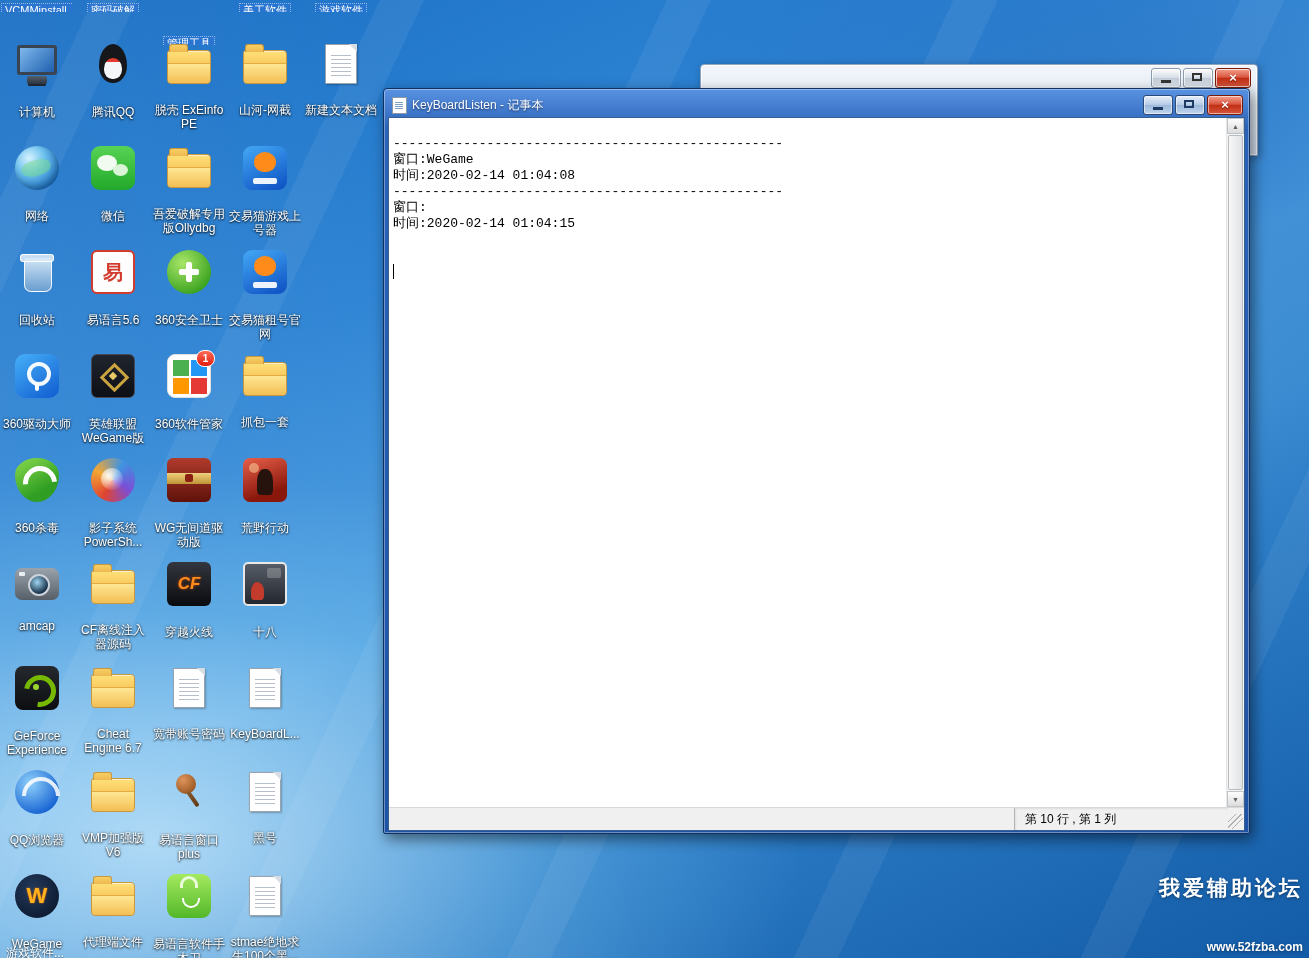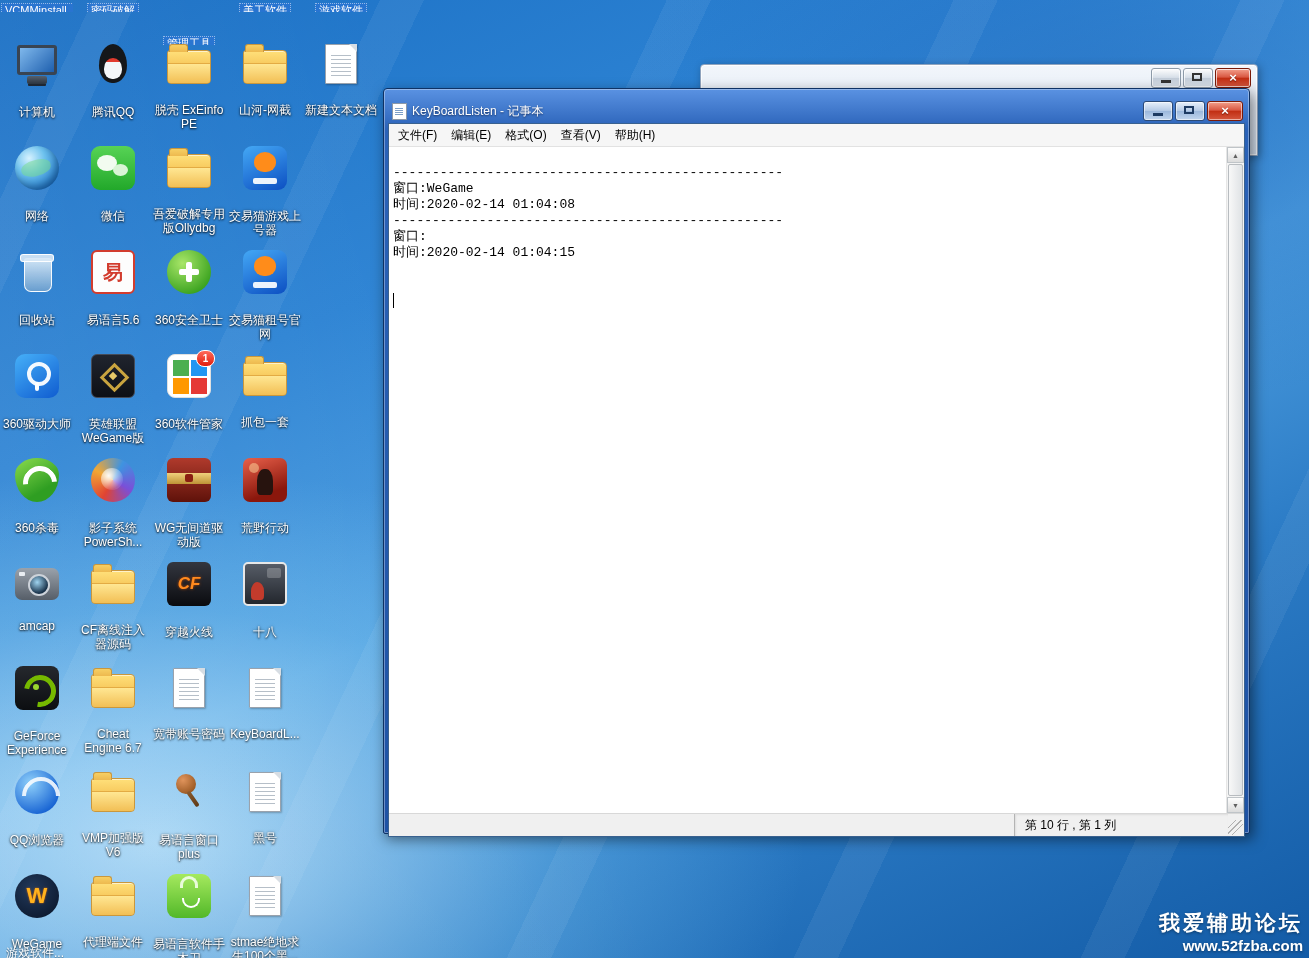--- a/index.html
+++ b/index.html
@@ -149,21 +149,21 @@
   
   .chip{position:absolute;top:0;width:72px;height:12px;overflow:hidden;text-align:center;z-index:1;}
   .chip span{display:inline-block;background:rgba(45,115,215,.55);color:#fff;font-size:11px;line-height:13px;
     padding:0 3px;border:1px dotted rgba(255,255,255,.5);}
   .bottom-partial{position:absolute;left:6px;top:945px;height:13px;overflow:hidden;color:#fff;font-size:12px;
     text-shadow:0 1px 2px rgba(0,0,0,.8);z-index:1;}
 
   
   .watermark{position:absolute;right:6px;bottom:4px;text-align:right;color:#fff;z-index:2;}
   .wm1{font-size:21px;font-weight:bold;letter-spacing:3px;text-shadow:0 1px 3px rgba(0,0,0,.4);}
-  .wm2{font-size:15px;font-weight:bold;text-shadow:0 1px 3px rgba(0,0,0,.4);}
+  .wm2{font-size:12px;font-weight:bold;text-shadow:0 1px 3px rgba(0,0,0,.4);margin-top:38px;}
 
   
   .bgwin{position:absolute;left:700px;top:64px;width:556px;height:90px;z-index:2;
     background:linear-gradient(#f2f6fb,#d3dfee);border:1px solid #8fa3bd;border-radius:4px 4px 0 0;
     box-shadow:inset 0 0 0 1px rgba(255,255,255,.8),2px 2px 8px rgba(0,0,0,.3);}
   .bgwin .capbtns{position:absolute;top:3px;right:6px;}
 
   
   .capbtns{display:flex;gap:2px;margin-left:auto;}
   .cap,.cap2{width:28px;height:18px;border-radius:3px;position:relative;display:flex;align-items:center;justify-content:center;cursor:default;}
@@ -176,21 +176,21 @@
   .cap .mx,.cap2 .mx{position:absolute;left:8px;top:4px;width:10px;height:8px;border:2px solid #1d3a62;box-sizing:border-box;}
   .cap2 .mx{border-color:#333;}
   .cap.close,.cap2.close{width:34px;border-color:#7a1a08;
     background:linear-gradient(#f3a08c,#d95842 45%,#c22f14 52%,#d4573e);}
   .cap.close .x,.cap2.close .x{font-weight:bold;font-size:13px;color:#fff;line-height:16px;text-shadow:0 1px 1px #7a1a08;}
 
   
   .window{position:absolute;left:383px;top:88px;width:867px;height:746px;box-sizing:border-box;z-index:3;
     background:linear-gradient(#5a92e2,#2a62b8 40px,#1e52a4);border:1px solid #0f3264;border-radius:4px 4px 2px 2px;
     padding:0 4px 4px;box-shadow:3px 5px 14px rgba(0,0,0,.5),inset 0 0 0 1px rgba(255,255,255,.35);}
-  .titlebar{height:24px;display:flex;align-items:center;padding:10px 2px 0 4px;color:#fff;font-size:12px;
+  .titlebar{height:24px;display:flex;align-items:center;padding:4px 2px 0 4px;color:#fff;font-size:12px;
     text-shadow:0 1px 2px rgba(0,0,20,.6);}
   .np-ico{width:13px;height:15px;background:#fff;border:1px solid #8b98a8;margin-right:5px;position:relative;flex:none;}
   .np-ico::before{content:"";position:absolute;left:2px;top:3px;width:8px;height:9px;
     background:repeating-linear-gradient(#fff 0 1px,#7ea0c8 1px 2px);}
   .client{background:#f0f0f0;border:1px solid #39618f;height:714px;box-sizing:border-box;display:flex;flex-direction:column;}
   .menubar{height:22px;background:#f6f6f6;border-bottom:1px solid #e2e2e2;display:flex;align-items:center;
     padding-left:2px;font-size:12px;color:#000;flex:none;}
   .menu-item{padding:3px 7px;}
   .editwrap{flex:1;display:flex;background:#fff;border-bottom:1px solid #d8d8d8;min-height:0;}
   .edit{flex:1;position:relative;padding:2px 0 2px 4px;overflow:hidden;background:#fff;
@@ -428,27 +428,20 @@
           </div>
         <div class="cap">
             <span class="mx"></span>
           </div>
         <div class="cap close">
             <span class="x">×</span>
           </div>
       </div>
     </div>
     <div class="client">
-      <div class="menubar" id="menubar">
-          <span class="menu-item">文件(F)</span>
-          <span class="menu-item">编辑(E)</span>
-          <span class="menu-item">格式(O)</span>
-          <span class="menu-item">查看(V)</span>
-          <span class="menu-item">帮助(H)</span>
-        </div>
       <div class="editwrap">
         <div class="edit" id="edit">
           <div class="tline">&nbsp;</div>
             <div class="tline">--------------------------------------------------</div>
             <div class="tline">窗口:WeGame</div>
             <div class="tline">时间:2020-02-14 01:04:08</div>
             <div class="tline">--------------------------------------------------</div>
             <div class="tline">窗口:</div>
             <div class="tline">时间:2020-02-14 01:04:15</div>
             <div class="tline">&nbsp;</div>

